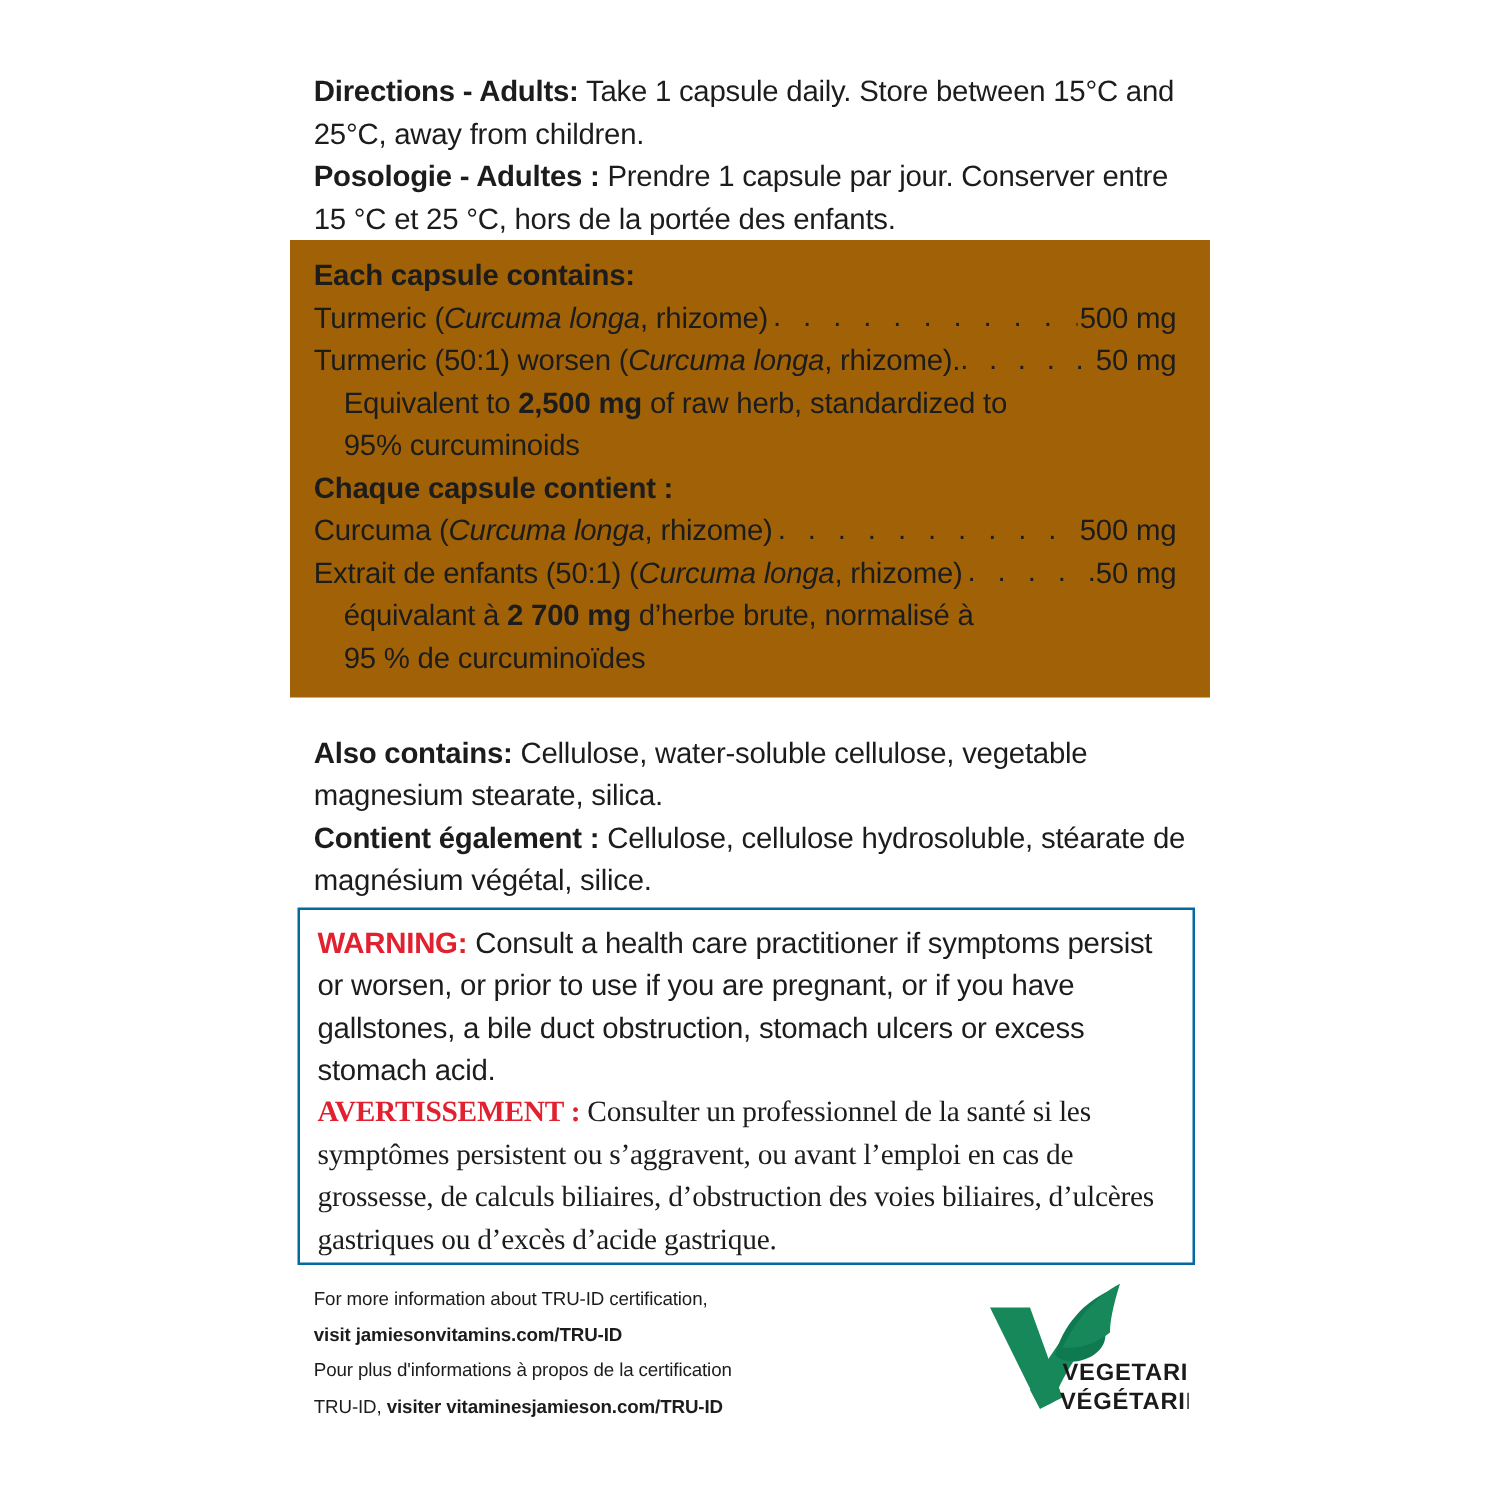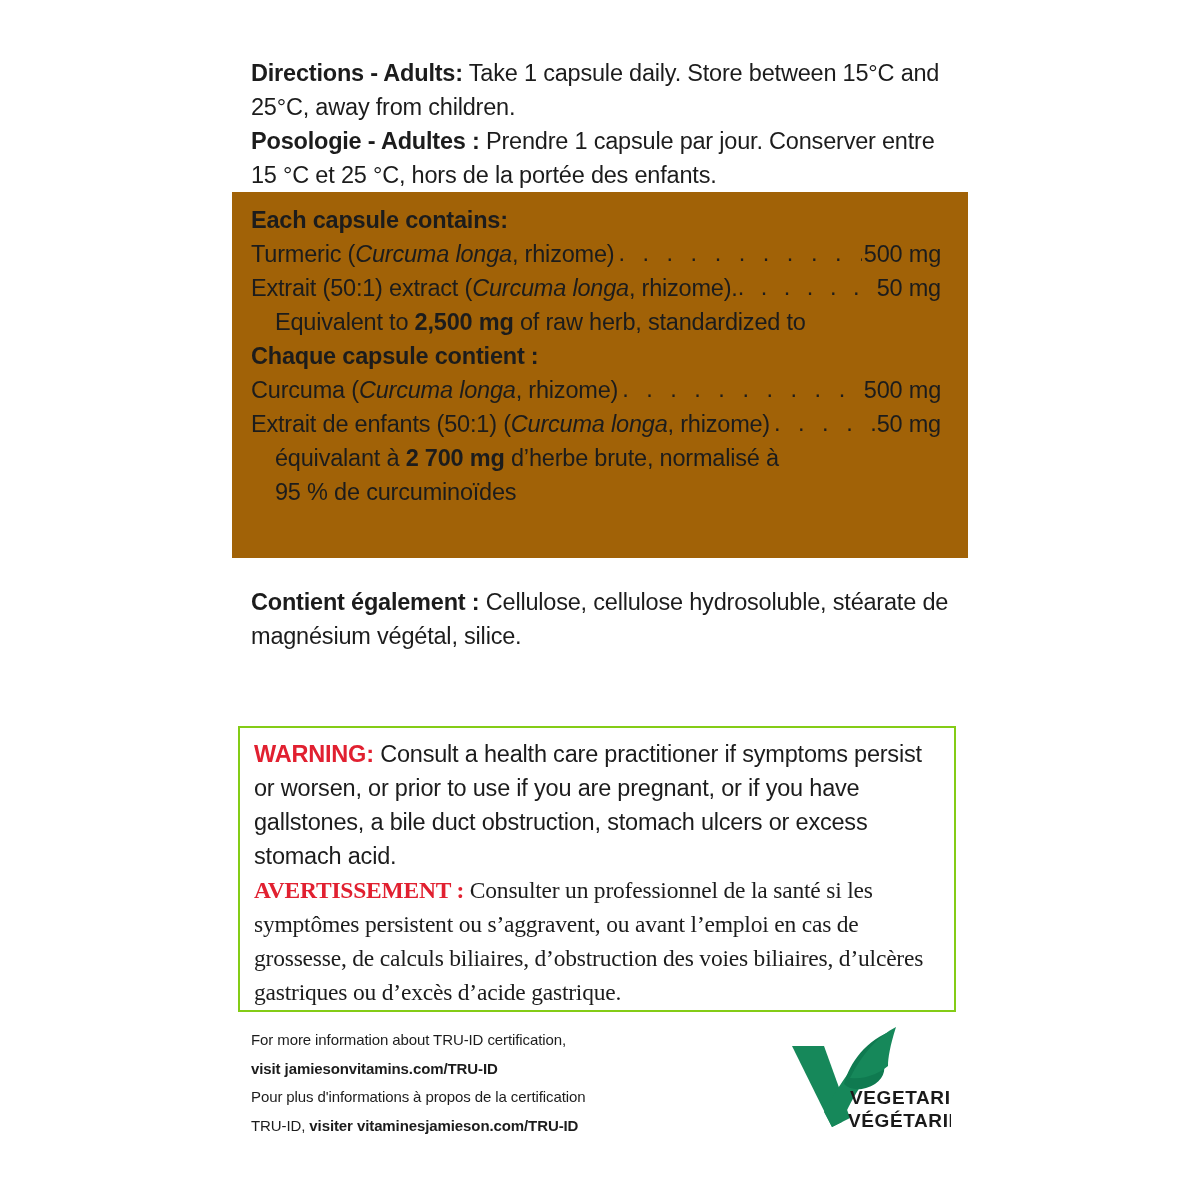--- a/index.html
+++ b/index.html
@@ -88,21 +88,21 @@
     width: 700px;
   }
 
   
   .warn-box {
     position: absolute;
     left: 238px;
     top: 726px;
     width: 718px;
     height: 286px;
-    border: 2px solid #84cc16;
+    border: 2px solid #0369a1;
     box-sizing: border-box;
   }
   .warn-inner {
     position: absolute;
     left: 14px;
     top: 9px;
     width: 690px;
   }
   .warn-word {
     color: #e12030;
@@ -152,27 +152,28 @@
 
       <div class="heading">Each capsule contains:</div>
 
       <div class="ing-row">
         <span class="ing-name"><span>Turmeric (</span><span class="it">Curcuma longa</span><span>, rhizome)</span></span>
         <span class="leader">. . . . . . . . . . . . . . .</span>
         <span class="amount">500 mg</span>
       </div>
 
       <div class="ing-row">
-        <span class="ing-name"><span>Extrait (50:1) extract (</span><span class="it">Curcuma longa</span><span>, rhizome).</span></span>
+        <span class="ing-name"><span>Turmeric (50:1) worsen (</span><span class="it">Curcuma longa</span><span>, rhizome).</span></span>
         <span class="leader tight">. . . . . . .</span>
         <span class="amount">50 mg</span>
       </div>
 
       <div class="sub">
         <div><span>Equivalent to </span><b>2,500 mg</b><span> of raw herb, standardized to</span></div>
+        <div>95% curcuminoids</div>
       </div>
 
       <div class="heading">Chaque capsule contient :</div>
 
       <div class="ing-row">
         <span class="ing-name"><span>Curcuma (</span><span class="it">Curcuma longa</span><span>, rhizome)</span></span>
         <span class="leader">. . . . . . . . . . . . . . .</span>
         <span class="amount">500 mg</span>
       </div>
 
@@ -184,20 +185,23 @@
 
       <div class="sub">
         <div><span>équivalant à </span><b>2 700 mg</b><span> d’herbe brute, normalisé à</span></div>
         <div>95 % de curcuminoïdes</div>
       </div>
 
     </div>
   </div>
 
   <div class="also blk">
+    <p style="margin:0;">
+      <b>Also contains:</b><span> Cellulose, water-soluble cellulose, vegetable magnesium stearate, silica.</span>
+    </p>
     <p style="margin:0;">
       <b>Contient également :</b><span> Cellulose, cellulose hydrosoluble, stéarate de magnésium végétal, silice.</span>
     </p>
   </div>
 
   <div class="warn-box">
     <div class="warn-inner blk">
       <p style="margin:0;">
         <span class="warn-word">WARNING:</span><span> Consult a health care practitioner if symptoms persist or worsen, or prior to use if you are pregnant, or if you have gallstones, a bile duct obstruction, stomach ulcers or excess stomach acid.</span>
       </p>

